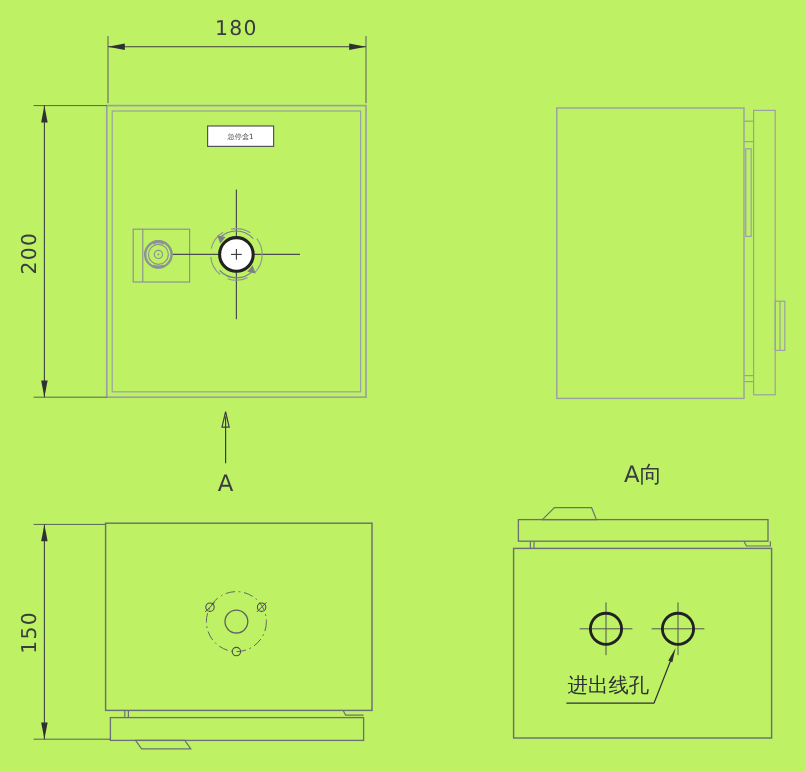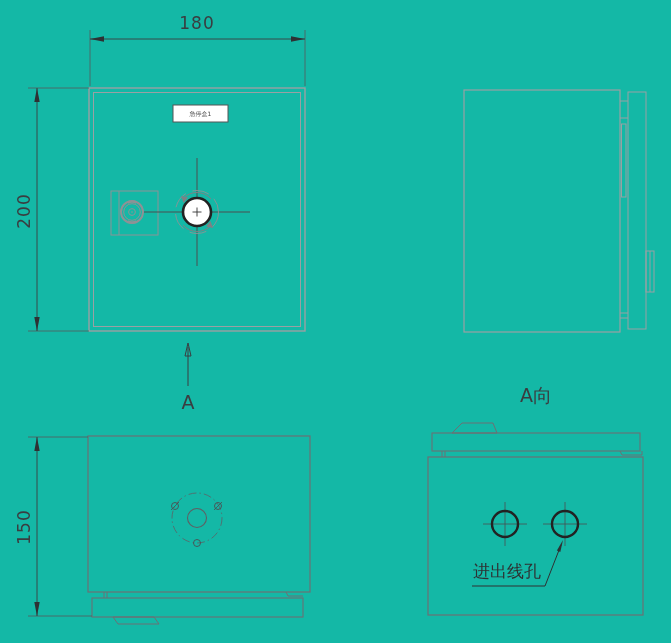--- a/index.html
+++ b/index.html
@@ -1,19 +1,19 @@
 <!DOCTYPE html>
 <html><head>
 <meta charset="utf-8">
 <style>
   html,body{margin:0;padding:0;background:#ffffff;}
   .canvas{
     position:relative;
     width:671px;height:643px;
-    background:#14b8a6;
+    background:#bef264;
     font-family:"DejaVu Sans", sans-serif;
     overflow:hidden;
   }
   svg{display:block;}
   text{fill:#2e3133;}
   .dim-text{font-size:17px;letter-spacing:1px;fill:#3a3d40;}
   .view-label{font-size:19px;fill:#3a3d40;}
   .nameplate-text{font-size:6px;fill:#444;}
   .note-text{font-size:17px;fill:#2e3133;}
 </style>

